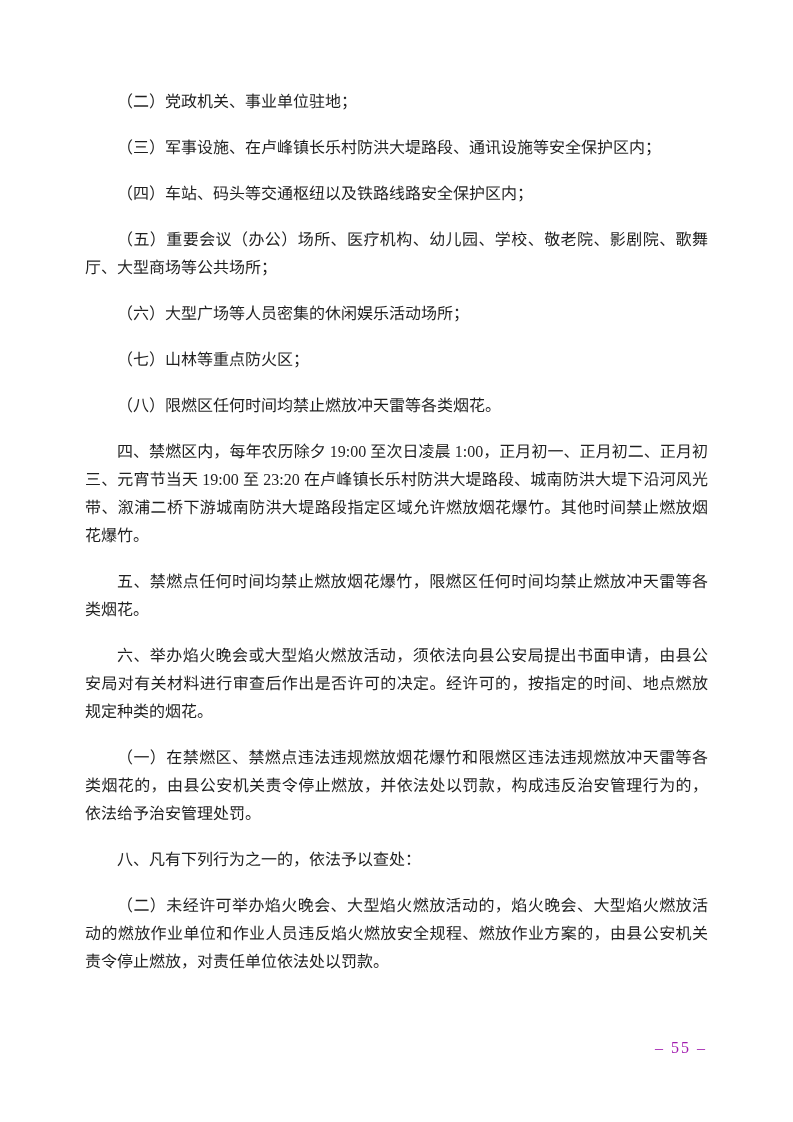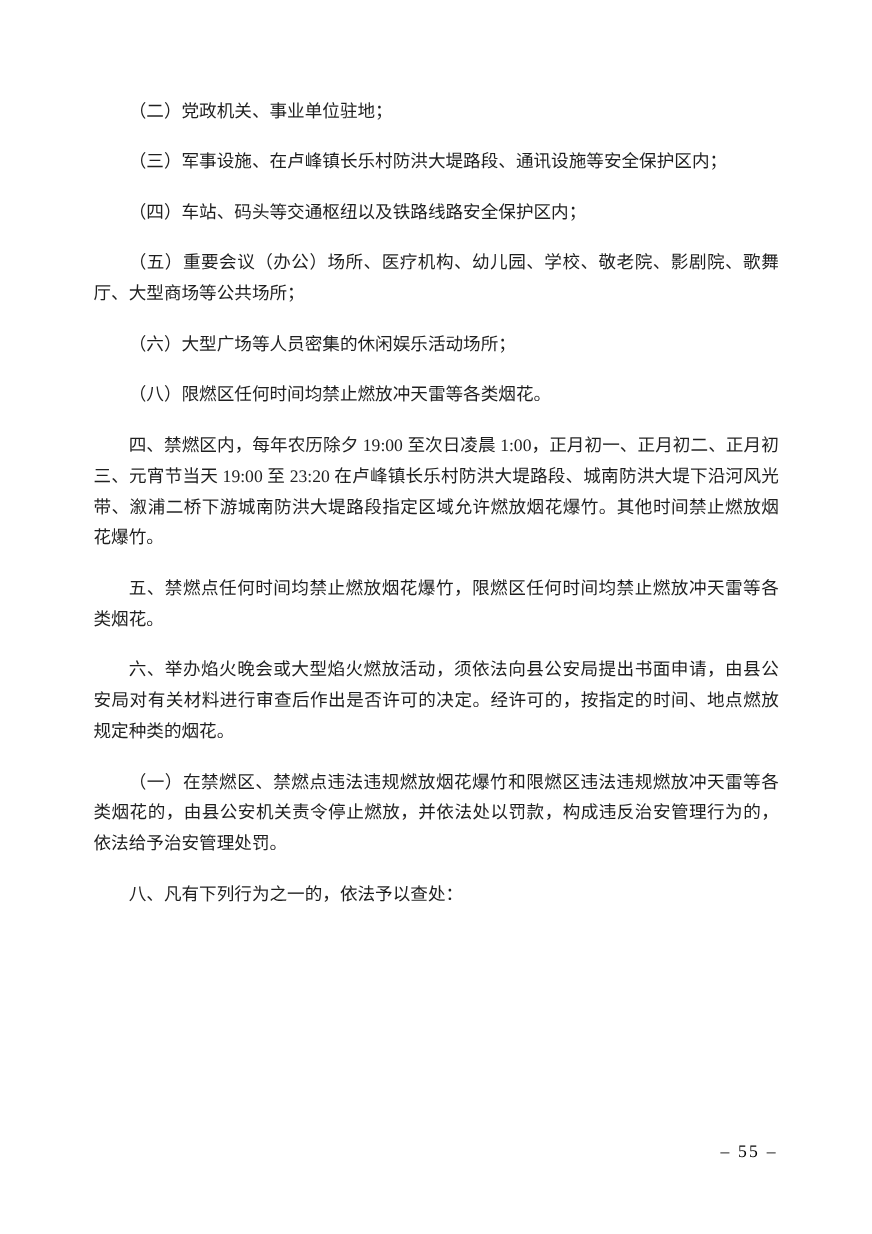--- a/index.html
+++ b/index.html
@@ -32,35 +32,37 @@
     text-indent: 2em;
     word-break: break-all;
   }
   .page-number {
     position: absolute;
     top: 1038px;
     right: 86px;
     font-size: 16px;
     line-height: 20px;
     letter-spacing: 2px;
-    color: #000000;
+    color: #a21caf;
     margin-left: 20px;
   }
 </style>
 </head>
 <body>
 
 <div class="page">
   <article class="content">
     <p class="para">（二）党政机关、事业单位驻地；</p>
     <p class="para">（三）军事设施、在卢峰镇长乐村防洪大堤路段、通讯设施等安全保护区内；</p>
     <p class="para">（四）车站、码头等交通枢纽以及铁路线路安全保护区内；</p>
     <p class="para">（五）重要会议（办公）场所、医疗机构、幼儿园、学校、敬老院、影剧院、歌舞厅、大型商场等公共场所；</p>
     <p class="para">（六）大型广场等人员密集的休闲娱乐活动场所；</p>
+    <p class="para">（七）山林等重点防火区；</p>
     <p class="para">（八）限燃区任何时间均禁止燃放冲天雷等各类烟花。</p>
     <p class="para">四、禁燃区内，每年农历除夕 19:00 至次日凌晨 1:00，正月初一、正月初二、正月初三、元宵节当天 19:00 至 23:20 在卢峰镇长乐村防洪大堤路段、城南防洪大堤下沿河风光带、溆浦二桥下游城南防洪大堤路段指定区域允许燃放烟花爆竹。其他时间禁止燃放烟花爆竹。</p>
     <p class="para">五、禁燃点任何时间均禁止燃放烟花爆竹，限燃区任何时间均禁止燃放冲天雷等各类烟花。</p>
     <p class="para">六、举办焰火晚会或大型焰火燃放活动，须依法向县公安局提出书面申请，由县公安局对有关材料进行审查后作出是否许可的决定。经许可的，按指定的时间、地点燃放规定种类的烟花。</p>
     <p class="para">（一）在禁燃区、禁燃点违法违规燃放烟花爆竹和限燃区违法违规燃放冲天雷等各类烟花的，由县公安机关责令停止燃放，并依法处以罚款，构成违反治安管理行为的，依法给予治安管理处罚。</p>
     <p class="para">八、凡有下列行为之一的，依法予以查处：</p>
+    <p class="para">（二）未经许可举办焰火晚会、大型焰火燃放活动的，焰火晚会、大型焰火燃放活动的燃放作业单位和作业人员违反焰火燃放安全规程、燃放作业方案的，由县公安机关责令停止燃放，对责任单位依法处以罚款。</p>
   </article>
   <div class="page-number">– 55 –</div>
 </div>
 
 </body></html>

